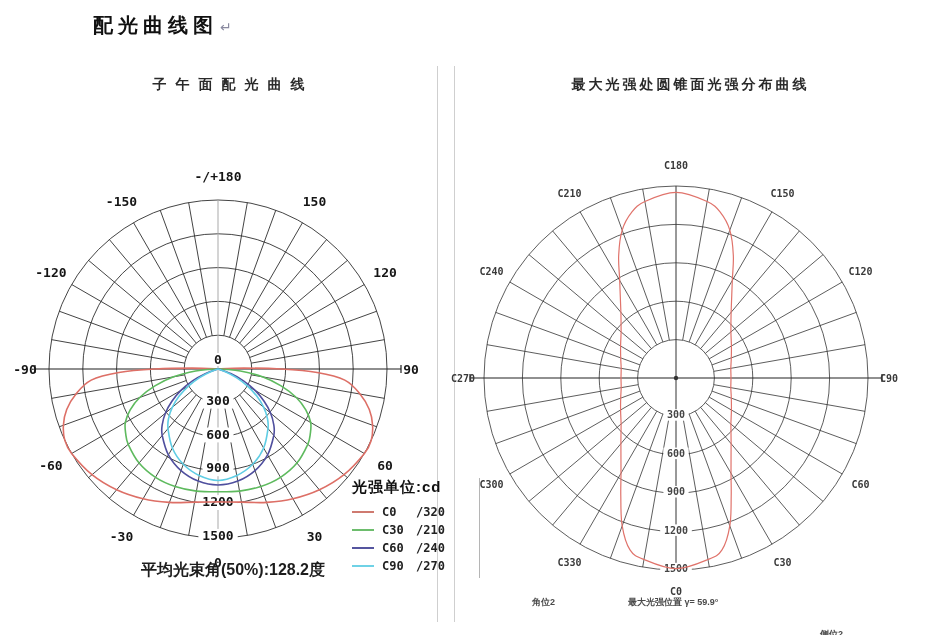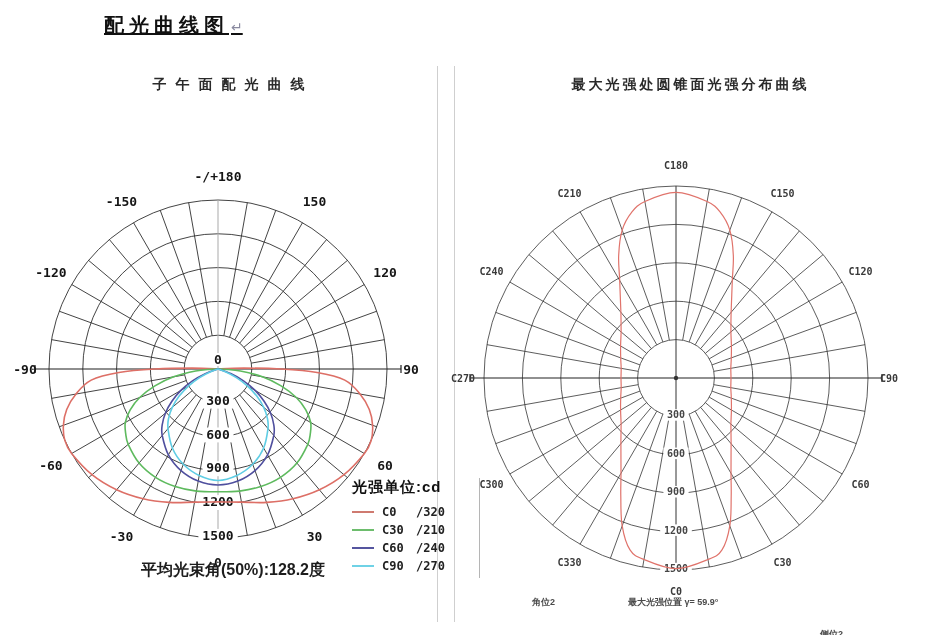--- a/index.html
+++ b/index.html
@@ -1,19 +1,19 @@
 <!DOCTYPE html>
 <html><head>
 <meta charset="utf-8">
 <style>
   html,body{margin:0;padding:0;background:#ffffff;}
   body{width:929px;height:635px;position:relative;overflow:hidden;
        font-family:"Liberation Sans","DejaVu Sans",sans-serif;color:#222;}
   .abs{position:absolute;}
-  #doc-title{left:104px;top:12px;font-size:20px;font-weight:700;letter-spacing:5px;color:#111;text-decoration:underline;}
+  #doc-title{left:93px;top:12px;font-size:20px;font-weight:700;letter-spacing:5px;color:#111;}
   #doc-title .pilcrow{font-size:14px;color:#8a8aa0;letter-spacing:0;font-weight:400;margin-left:2px;}
   .chart-title{font-size:14px;font-weight:600;color:#2a2a2a;text-align:center;}
   #left-title{left:38px;top:76px;width:390px;letter-spacing:9px;}
   #right-title{left:468px;top:76px;width:445px;letter-spacing:3px;}
   #charts-svg{left:0;top:0;pointer-events:none;}
   .divider{position:absolute;width:1px;background:#cfcfcf;top:66px;height:556px;}
   #divider-1{left:437px;}
   #divider-2{left:454px;}
   #legend-border{position:absolute;left:479px;top:478px;height:100px;width:1px;background:#b5b5b5;}
   #legend{left:352px;top:478px;width:124px;}

